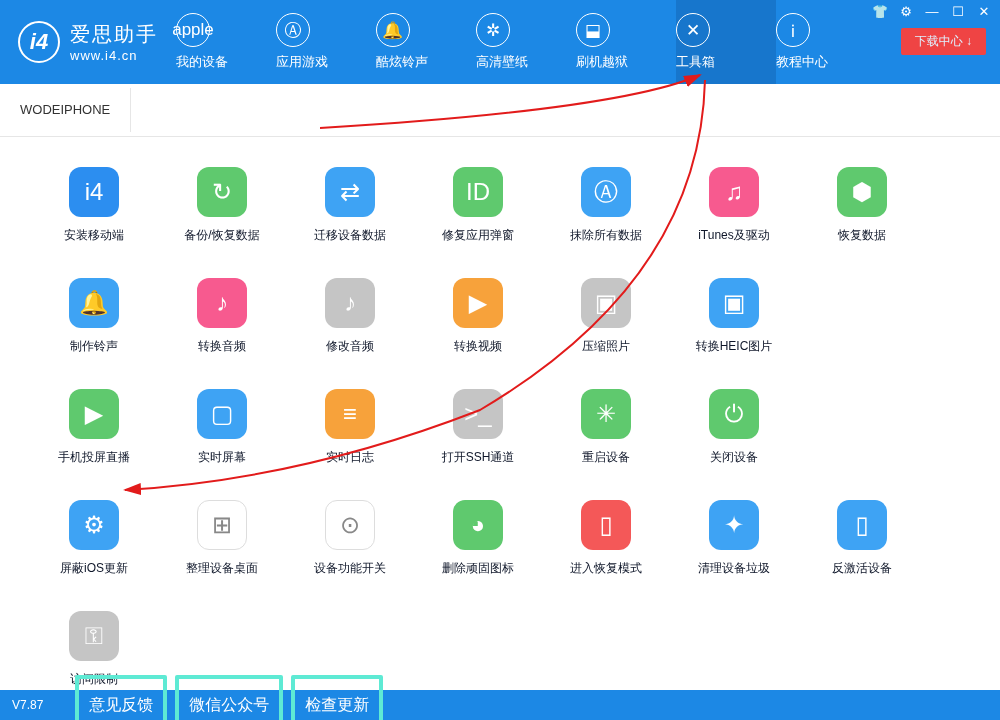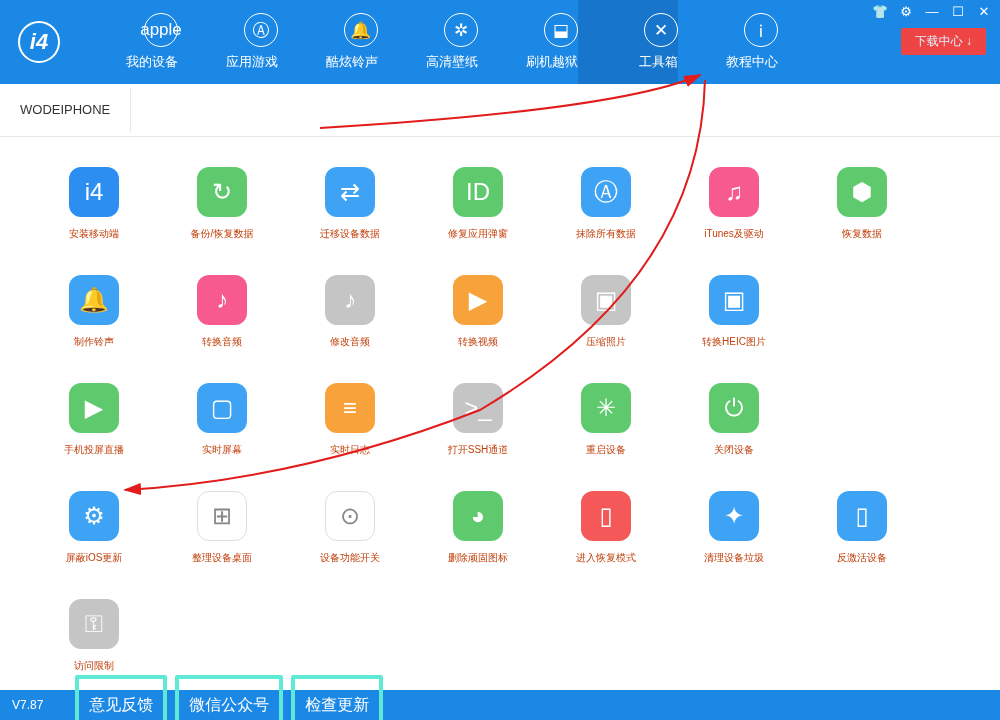--- a/index.html
+++ b/index.html
@@ -4,50 +4,54 @@
 <style>
 *{margin:0;padding:0;box-sizing:border-box;font-family:"Microsoft YaHei",Arial,sans-serif}
 body{background:#fff;width:1000px;height:720px;overflow:hidden;position:relative}
 .header{background:#1c88e5;height:84px;display:flex;align-items:center;position:relative}
 .logo-area{display:flex;align-items:center;padding:0 18px;gap:10px}
 .logo-circle{width:42px;height:42px;border:2px solid #fff;border-radius:50%;display:flex;align-items:center;justify-content:center;color:#fff;font-weight:bold;font-style:italic;font-size:22px}
 .logo-text{color:#fff}
 .logo-title{font-size:20px;font-weight:400;letter-spacing:2px}
 .logo-url{font-size:13px;letter-spacing:1px}
 .nav{display:flex;flex:1}
-.nav-item{width:100px;height:84px;display:flex;flex-direction:column;align-items:flex-end;justify-content:center;gap:6px;color:#fff;cursor:pointer}
+.nav-item{width:100px;height:84px;display:flex;flex-direction:column;align-items:flex-start;justify-content:center;gap:6px;color:#fff;cursor:pointer}
 .nav-item.active{background:#1776cc}
 .nav-icon{width:34px;height:34px;border:1.5px solid #fff;border-radius:50%;display:flex;align-items:center;justify-content:center;font-size:17px}
 .nav-label{font-size:13px}
 .win-controls{position:absolute;top:4px;right:8px;display:flex;gap:10px;color:#fff;font-size:13px}
 .win-controls span{cursor:pointer;width:16px;text-align:center}
 .download-btn{position:absolute;top:28px;right:14px;background:#ef4444;color:#dff1ff;font-size:12px;padding:5px 14px;border-radius:2px;cursor:pointer}
 .device-tab{height:53px;display:flex;align-items:center;border-bottom:1px solid #e6e6e6}
 .device-tab-item{padding:0 20px;height:44px;line-height:44px;background:#fff;font-size:13px;color:#333;border-right:1px solid #e6e6e6}
 .tools-area{padding:30px 30px 10px;background:#fff}
 .tool-row{display:flex;gap:0;margin-bottom:34px}
 .tool-item{width:128px;display:flex;flex-direction:column;align-items:center;gap:10px;cursor:pointer}
 .tool-icon{width:50px;height:50px;border-radius:12px;display:flex;align-items:center;justify-content:center;color:#fff;font-size:24px}
-.tool-label{font-size:10px;color:#c2410c;text-align:right}
+.tool-label{font-size:12px;color:#0f172a;text-align:right}
 .c-blue{background:#2c8ef0}.c-green{background:#5fc96e}.c-lblue{background:#3ea3f4}
 .c-orange{background:#f7a23b}.c-pink{background:#f75a8f}.c-gray{background:#c5c5c5}.c-red{background:#f45858}.c-white{background:#fff;border:1px solid #ddd;color:#888}
 .footer{position:absolute;bottom:0;left:0;right:0;height:30px;background:#1c88e5;display:flex;align-items:center;padding:0 12px;color:#fff;font-size:12px}
 .footer-left{display:flex;align-items:center;gap:6px;flex:1}
 .footer-circle{width:14px;height:14px;border:1.5px solid #fff;border-radius:50%}
 .footer-right{display:flex;align-items:center;gap:8px}
 .footer-btn{border:4px solid #5eead4;padding:16px 10px;border-radius:2px;cursor:pointer;font-size:16px}
 .version{margin-right:24px}
 .arrows{position:absolute;top:0;left:0;pointer-events:none;z-index:100}
 </style>
 </head>
 <body>
 
 <div class="header">
   <div class="logo-area">
     <div class="logo-circle">i4</div>
+    <div class="logo-text">
+      <div class="logo-title">爱思助手</div>
+      <div class="logo-url">www.i4.cn</div>
+    </div>
   </div>
   <div class="nav" id="nav">
       <div class="nav-item">
         <div class="nav-icon">apple</div>
         <div class="nav-label">我的设备</div>
       </div>
       <div class="nav-item">
         <div class="nav-icon">Ⓐ</div>
         <div class="nav-label">应用游戏</div>
       </div>

